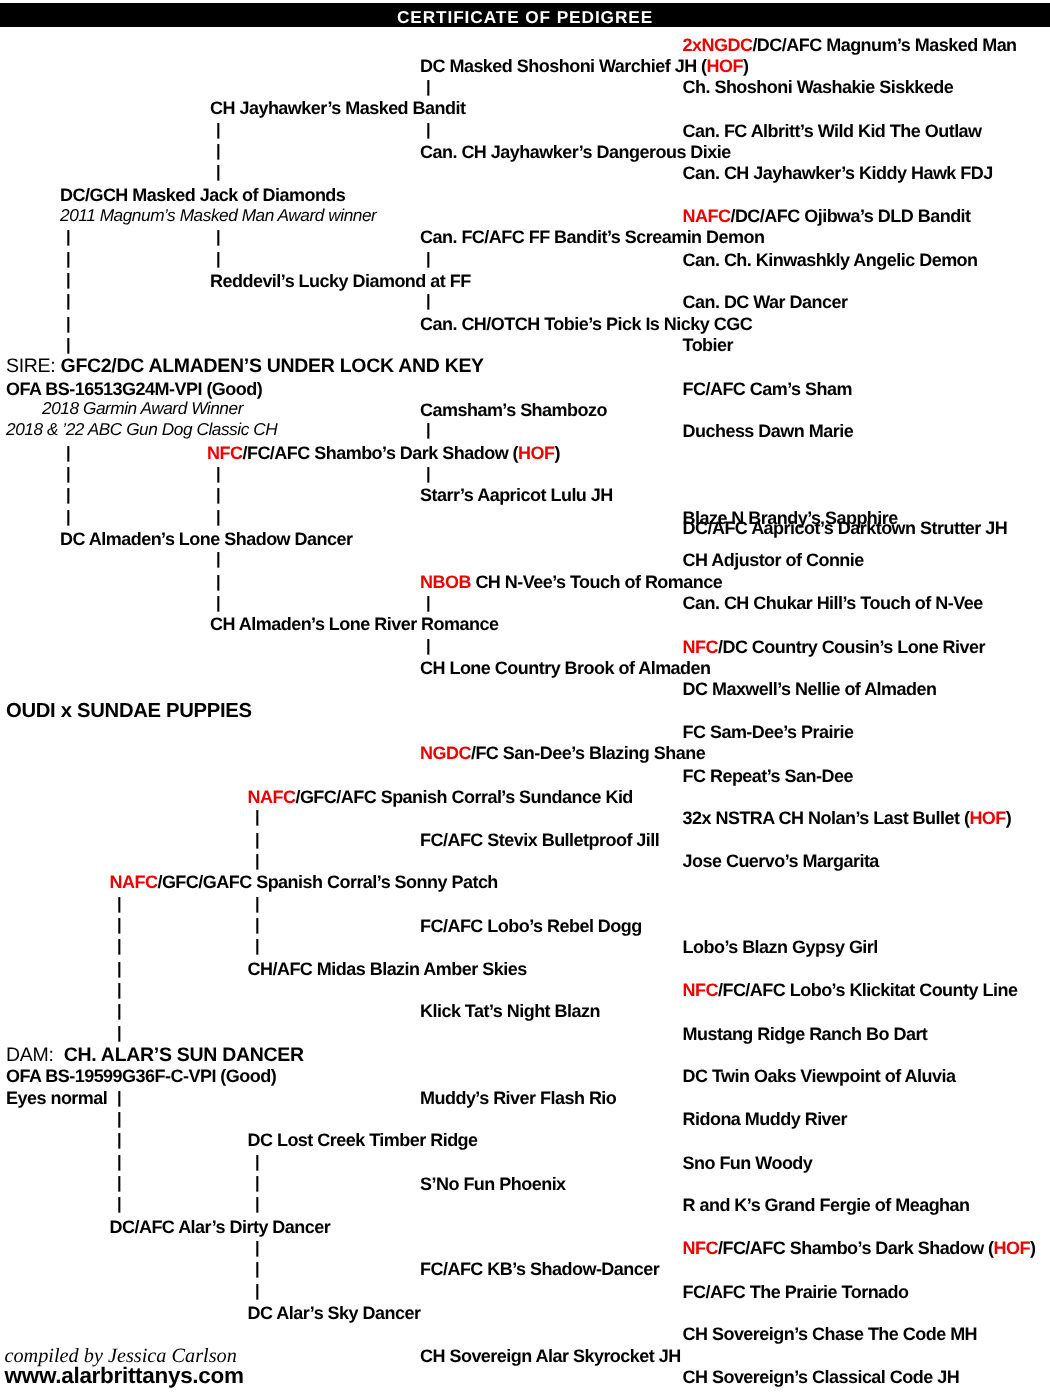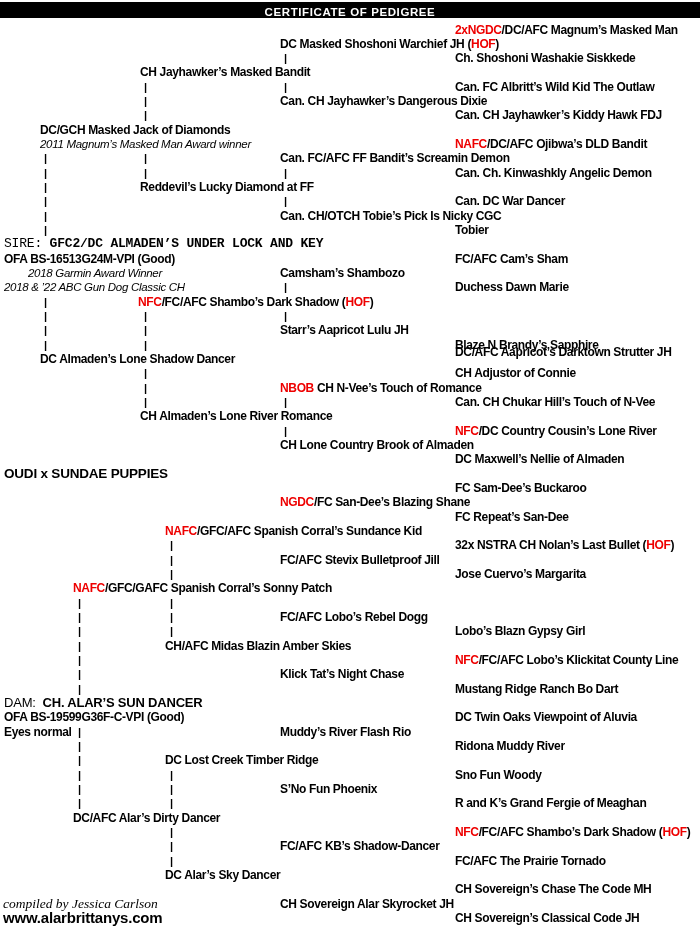--- a/index.html
+++ b/index.html
@@ -85,21 +85,21 @@
         <span class="seg" style="left: 455px;"><span>Can. DC War Dancer</span></span>
       </div>
       <div class="row" style="top: 208.79px;">
         <span class="seg pipe" style="left: 44px;"><span>|</span></span>
         <span class="seg" style="left: 280px;"><span>Can. CH/OTCH Tobie’s Pick Is Nicky CGC</span></span>
       </div>
       <div class="row" style="top: 223.12px;">
         <span class="seg pipe" style="left: 44px;"><span>|</span></span>
         <span class="seg" style="left: 455px;"><span>Tobier</span></span>
       </div>
-      <div class="row" style="top: 237.45px; font-family: Liberation Mono, monospace;">
+      <div class="row" style="top: 237.45px;">
         <span class="seg head" style="left: 4px;"><span class="plain">SIRE: </span><span>GFC2/DC ALMADEN’S UNDER LOCK AND KEY</span></span>
       </div>
       <div class="row" style="top: 251.78px;">
         <span class="seg" style="left: 4px;"><span>OFA BS-16513G24M-VPI (Good)</span></span>
         <span class="seg" style="left: 455px;"><span>FC/AFC Cam’s Sham</span></span>
       </div>
       <div class="row" style="top: 266.11px;">
         <span class="seg it" style="left: 4px; margin-left: 24px;"><span>2018 Garmin Award Winner</span></span>
         <span class="seg" style="left: 280px;"><span>Camsham’s Shambozo</span></span>
       </div>
@@ -154,21 +154,21 @@
       <div class="row" style="top: 438.07px;">
         <span class="seg" style="left: 280px;"><span>CH Lone Country Brook of Almaden</span></span>
       </div>
       <div class="row" style="top: 452.4px;">
         <span class="seg" style="left: 455px;"><span>DC Maxwell’s Nellie of Almaden</span></span>
       </div>
       <div class="row" style="top: 466.73px;">
         <span class="seg sec" style="left: 4px;"><span>OUDI x SUNDAE PUPPIES</span></span>
       </div>
       <div class="row" style="top: 481.06px;">
-        <span class="seg" style="left: 455px;"><span>FC Sam-Dee’s Buckaroo</span></span>
+        <span class="seg" style="left: 455px;"><span>FC Sam-Dee’s Prairie</span></span>
       </div>
       <div class="row" style="top: 495.39px;">
         <span class="seg" style="left: 280px;"><span class="red">NGDC</span><span>/FC San-Dee’s Blazing Shane</span></span>
       </div>
       <div class="row" style="top: 509.72px;">
         <span class="seg" style="left: 455px;"><span>FC Repeat’s San-Dee</span></span>
       </div>
       <div class="row" style="top: 524.05px;">
         <span class="seg" style="left: 165px;"><span class="red">NAFC</span><span>/GFC/AFC Spanish Corral’s Sundance Kid</span></span>
       </div>
@@ -204,21 +204,21 @@
       <div class="row" style="top: 638.69px;">
         <span class="seg pipe" style="left: 78px;"><span>|</span></span>
         <span class="seg" style="left: 165px;"><span>CH/AFC Midas Blazin Amber Skies</span></span>
       </div>
       <div class="row" style="top: 653.02px;">
         <span class="seg pipe" style="left: 78px;"><span>|</span></span>
         <span class="seg" style="left: 455px;"><span class="red">NFC</span><span>/FC/AFC Lobo’s Klickitat County Line</span></span>
       </div>
       <div class="row" style="top: 667.35px;">
         <span class="seg pipe" style="left: 78px;"><span>|</span></span>
-        <span class="seg" style="left: 280px;"><span>Klick Tat’s Night Chase</span></span>
+        <span class="seg" style="left: 280px;"><span>Klick Tat’s Night Blazn</span></span>
       </div>
       <div class="row" style="top: 681.68px;">
         <span class="seg pipe" style="left: 78px;"><span>|</span></span>
         <span class="seg" style="left: 455px;"><span>Mustang Ridge Ranch Bo Dart</span></span>
       </div>
       <div class="row" style="top: 696.01px;">
         <span class="seg head" style="left: 4px;"><span class="plain">DAM:  </span><span>CH. ALAR’S SUN DANCER</span></span>
       </div>
       <div class="row" style="top: 710.34px;">
         <span class="seg" style="left: 4px;"><span>OFA BS-19599G36F-C-VPI (Good)</span></span>

